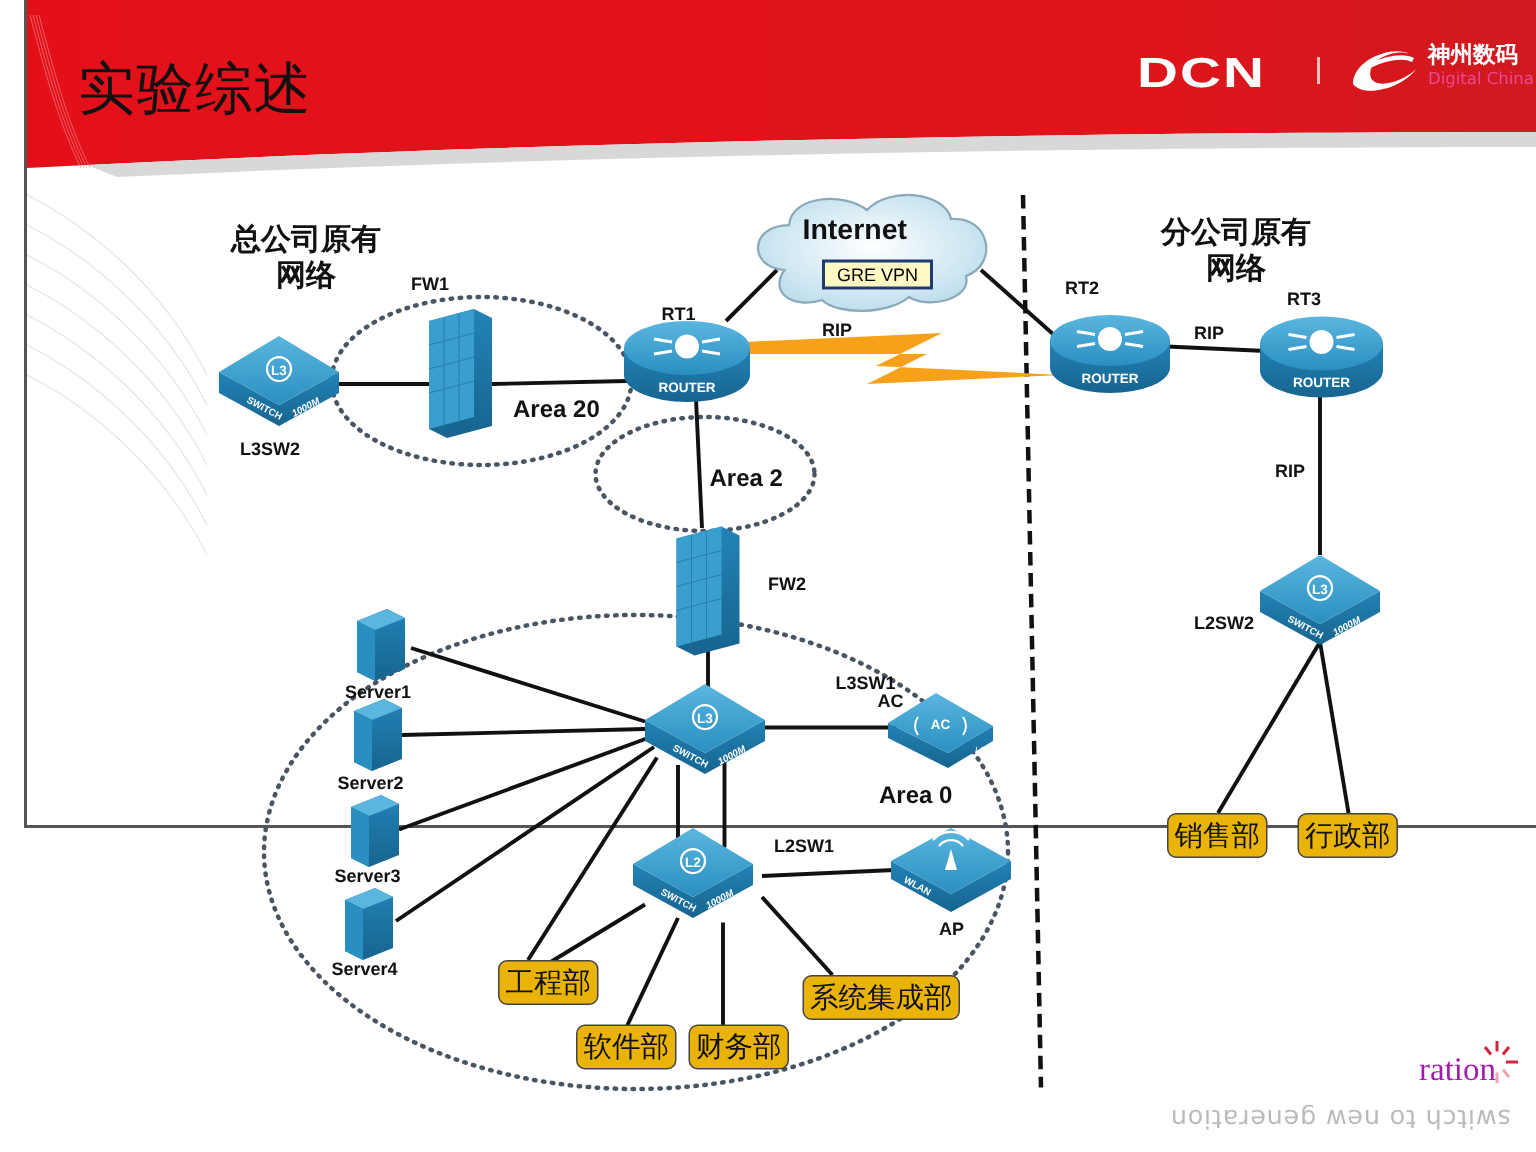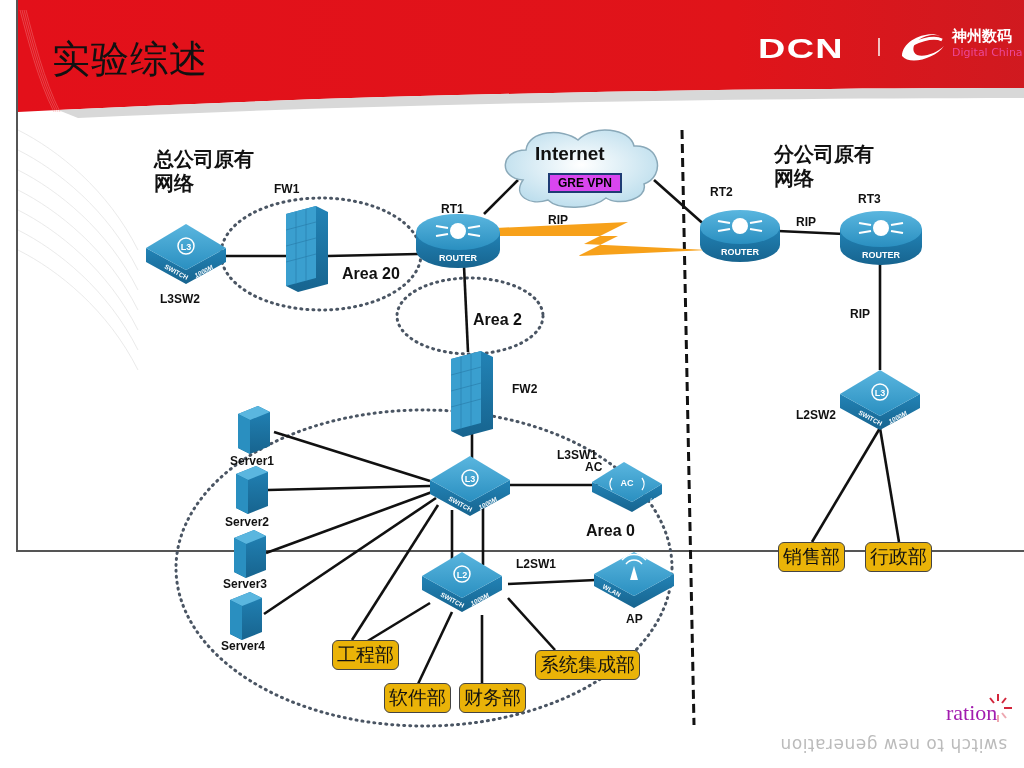--- a/index.html
+++ b/index.html
@@ -7,23 +7,23 @@
   #slide{position:absolute;left:16px;top:0;width:1024px;height:552px;border-left:2px solid #555;border-bottom:2px solid #555;box-sizing:border-box;}
   #header{position:absolute;left:0;top:0;width:1024px;height:120px;}
   .title{position:absolute;left:34px;top:34px;font-size:38px;color:#111;font-family:"DejaVu Serif","Liberation Serif",serif;letter-spacing:1px;}
   .dcn{position:absolute;left:740px;top:33px;font-size:28px;font-weight:bold;color:#fff;font-family:"Liberation Sans",sans-serif;letter-spacing:1px;transform:scaleX(1.35);transform-origin:left;}
   .logo-sep{position:absolute;left:860px;top:38px;width:2px;height:18px;background:#f3c0c0;}
   .dc-cn{position:absolute;left:934px;top:27px;font-size:15px;color:#fff;font-weight:bold;font-family:"DejaVu Sans",sans-serif;}
   .dc-en{position:absolute;left:934px;top:46px;font-size:11px;color:#ec4899;font-family:"DejaVu Sans",sans-serif;}
   #diagram{position:absolute;left:0;top:0;width:1024px;height:768px;}
   .lbl{position:absolute;font-weight:bold;font-size:12px;color:#111;white-space:nowrap;}
   .lbl.big{font-size:16px;}
-  .zone{position:absolute;font-weight:bold;font-size:20px;color:#111;text-align:left;line-height:24px;font-family:"DejaVu Sans",sans-serif;}
+  .zone{position:absolute;font-weight:bold;font-size:20px;color:#111;text-align:center;line-height:24px;font-family:"DejaVu Sans",sans-serif;}
   .dept{position:absolute;border:1.5px solid #444;border-radius:6px;background:#eab308;font-size:19px;padding:1px 4px;color:#111;font-family:Liberation Sans, sans-serif;white-space:nowrap;}
-  .gre{position:absolute;left:530px;top:173px;border:2px solid #1f3b74;background:#d946ef;font-weight:bold;font-size:12px;padding:1px 8px;}
+  .gre{position:absolute;left:530px;top:173px;border:2px solid #1f3b74;background:#fef9c3;font-weight:normal;font-size:12px;padding:1px 8px;}
   .inet{position:absolute;left:517px;top:143px;font-weight:bold;font-size:19px;color:#111;}
   .footer-ration{position:absolute;left:928px;top:700px;font-size:22px;color:#a21caf;font-family:Liberation Serif, serif;}
   .footer-mirror{position:absolute;left:762px;top:735px;font-size:17px;color:#bbb;transform:scaleY(-1) scaleX(-1);font-family:"DejaVu Sans",sans-serif;letter-spacing:0.5px;}
 </style>
 </head>
 <body>
 
 <div id="slide">
 
   <div id="header">

